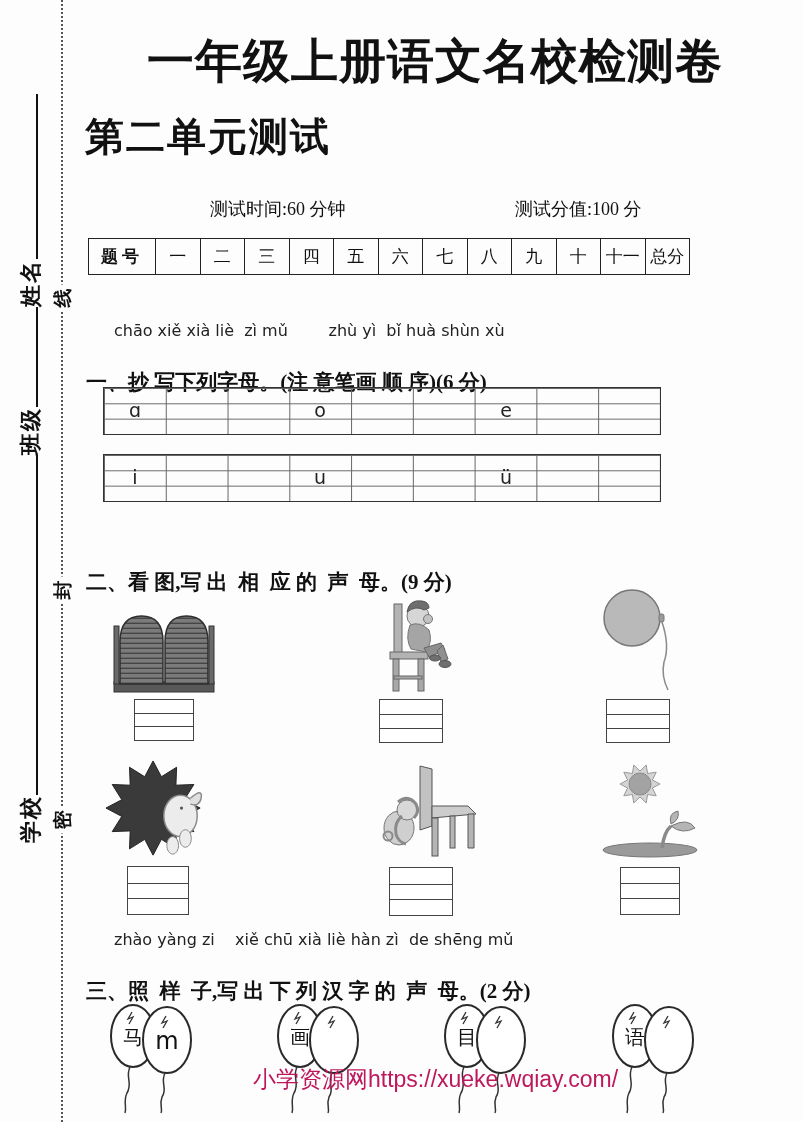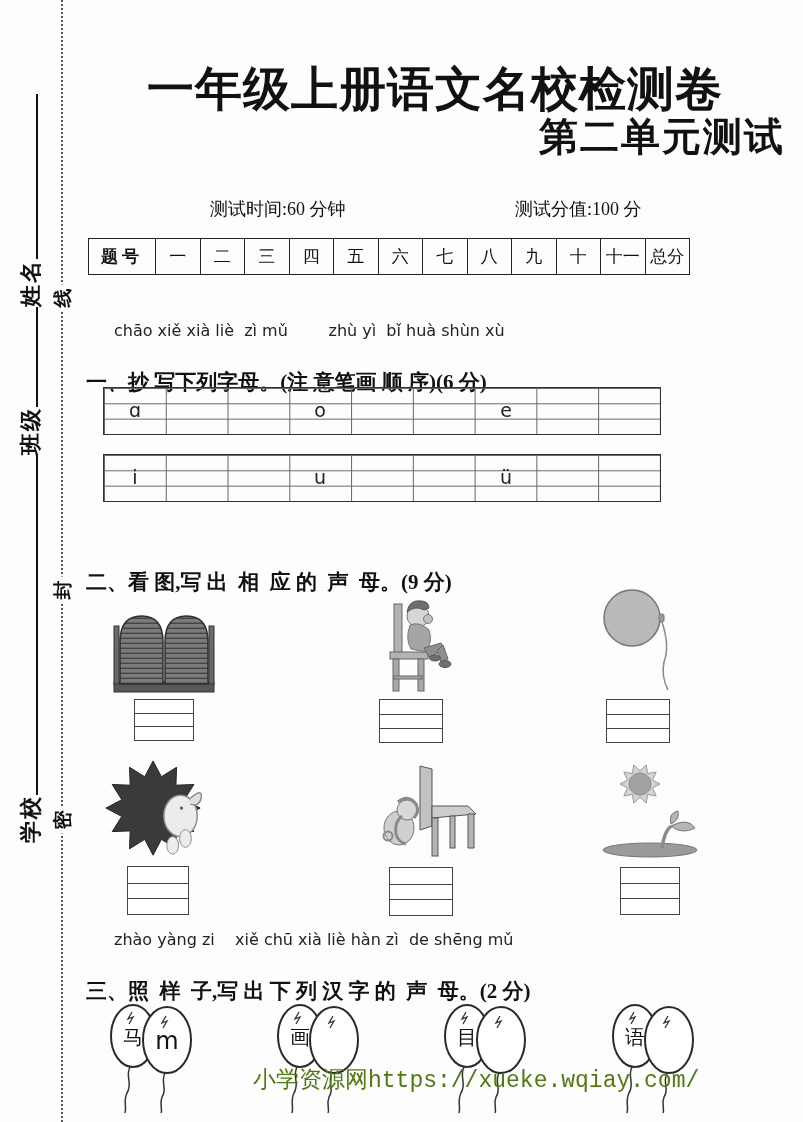--- a/index.html
+++ b/index.html
@@ -7,22 +7,22 @@
         font-family:"Liberation Serif",serif;color:#111;overflow:hidden;}
   
   .seal-line{position:absolute;left:61px;top:0;height:1122px;border-left:2px dotted #555;}
   .side-labels{position:absolute;left:16px;top:843px;width:800px;transform:rotate(-90deg);
                transform-origin:0 0;font-size:22px;font-weight:bold;white-space:nowrap;letter-spacing:2px;}
   .blank{display:inline-block;height:3px;border-bottom:2px solid #111;}
   .seal-char{position:absolute;left:49px;width:27px;height:24px;text-align:center;
              transform:rotate(-90deg);font-size:19px;font-weight:bold;background:#fdfdfd;line-height:24px;}
   
   .title{position:absolute;left:85px;top:30px;width:700px;text-align:center;
-         font-family:"Liberation Sans",sans-serif;font-weight:900;font-size:47px;letter-spacing:1px;margin-top:28px;}
-  .subtitle{position:absolute;left:85px;top:110px;width:700px;text-align:right;
+         font-family:"Liberation Sans",sans-serif;font-weight:900;font-size:47px;letter-spacing:1px;}
+  .subtitle{position:absolute;left:85px;top:110px;width:700px;text-align:left;
             font-family:"Liberation Sans",sans-serif;font-weight:900;font-size:39px;letter-spacing:2px;}
   .info{position:absolute;top:197px;font-size:18px;font-weight:normal;}
   
   .score-table{position:absolute;left:88px;top:238px;width:602px;border-collapse:collapse;table-layout:fixed;}
   .score-table td{border:1.5px solid #222;height:35px;text-align:center;font-size:17px;padding:0;}
   .score-table td.lab{font-weight:bold;width:66px;letter-spacing:4px;}
   
   .pinyin{position:absolute;left:114px;font-family:"DejaVu Sans",sans-serif;font-size:16px;
           color:#222;white-space:pre;}
   .heading{position:absolute;left:86px;font-size:21px;font-weight:bold;white-space:pre;margin-top:24px;}
@@ -32,22 +32,22 @@
                      linear-gradient(to bottom,#666 1px,transparent 1px);
     background-size:calc(100%/9) 100%,100% calc(100%/3);}
   .pin-letter{position:absolute;top:13px;height:18px;line-height:18px;width:62px;text-align:center;
               font-family:"DejaVu Sans",sans-serif;font-size:19px;color:#222;}
   
   .pbox{position:absolute;border:1.5px solid #444;background:#fff;}
   .pbox i{position:absolute;left:0;right:0;height:1px;background:#444;}
   .pbox i.l1{top:33%;} .pbox i.l2{top:66%;}
   .img{position:absolute;}
   
-  .watermark{position:absolute;left:253px;top:1064px;font-family:Liberation Mono, monospace;
-             font-size:23px;color:#4d7c0f;z-index:9;white-space:nowrap;}
+  .watermark{position:absolute;left:253px;top:1064px;font-family:Liberation Sans, sans-serif;
+             font-size:23px;color:#be185d;z-index:9;white-space:nowrap;}
 </style>
 </head>
 <body>
 
 <div class="page">
 
   <div class="seal-line"></div>
   <div class="side-labels"><span>学校</span><span class="blank" style="width:340px"></span><span>班级</span><span class="blank" style="width:100px"></span><span>姓名</span><span class="blank" style="width:165px"></span></div>
   <div class="seal-char" style="top:286px">线</div>
   <div class="seal-char" style="top:578px">封</div>

